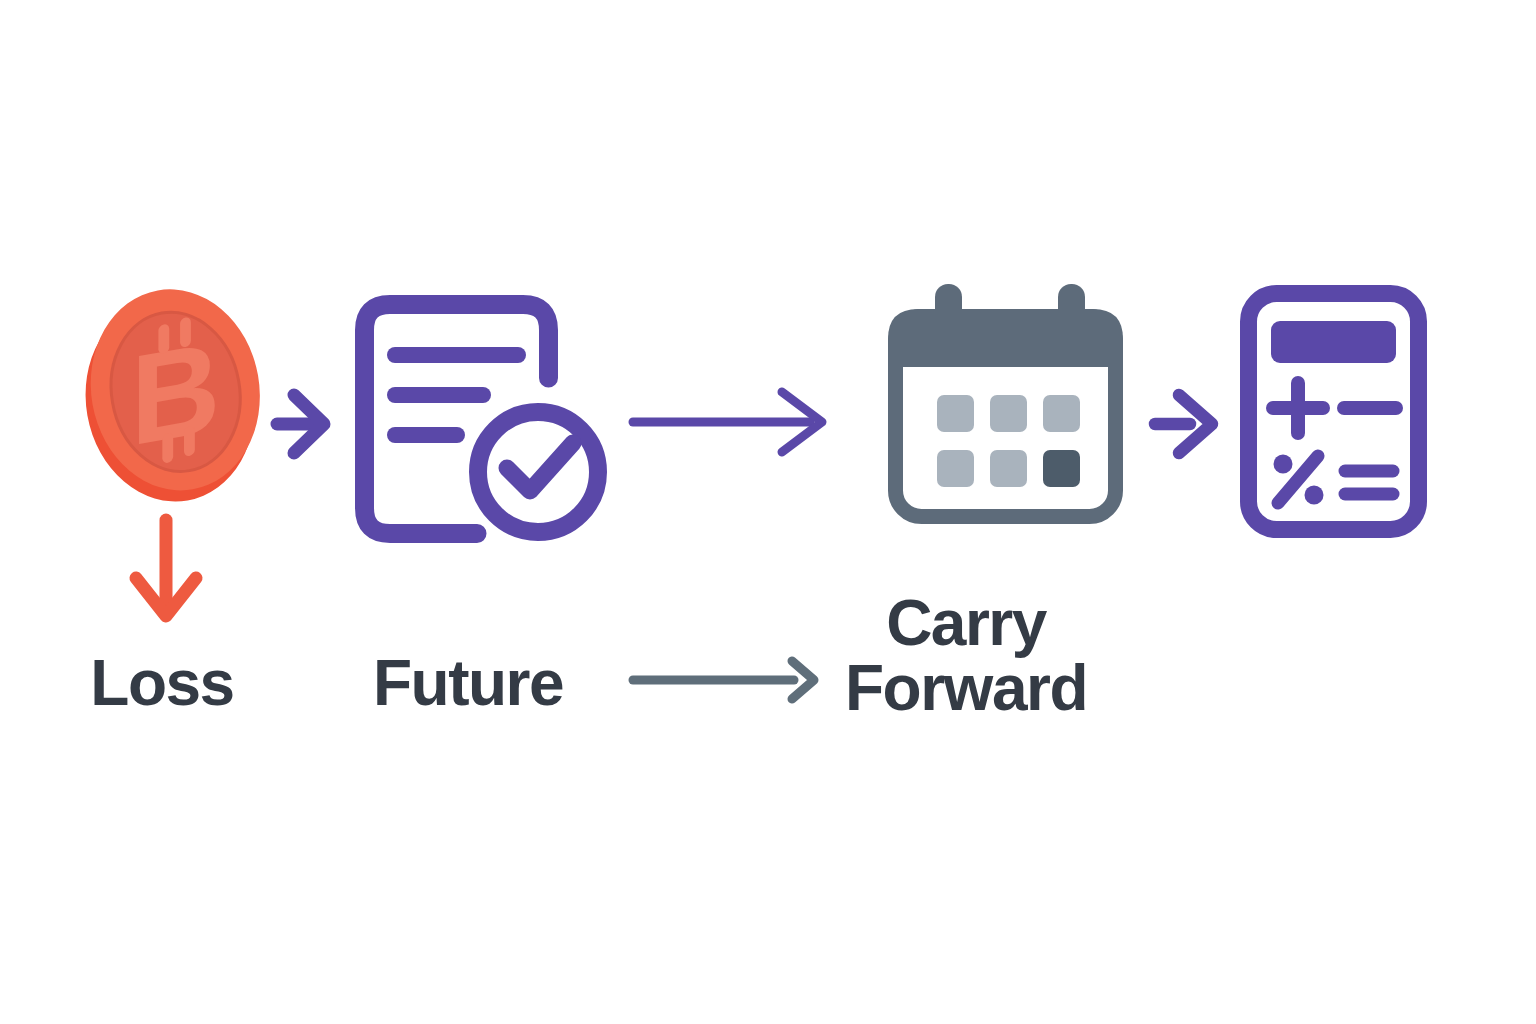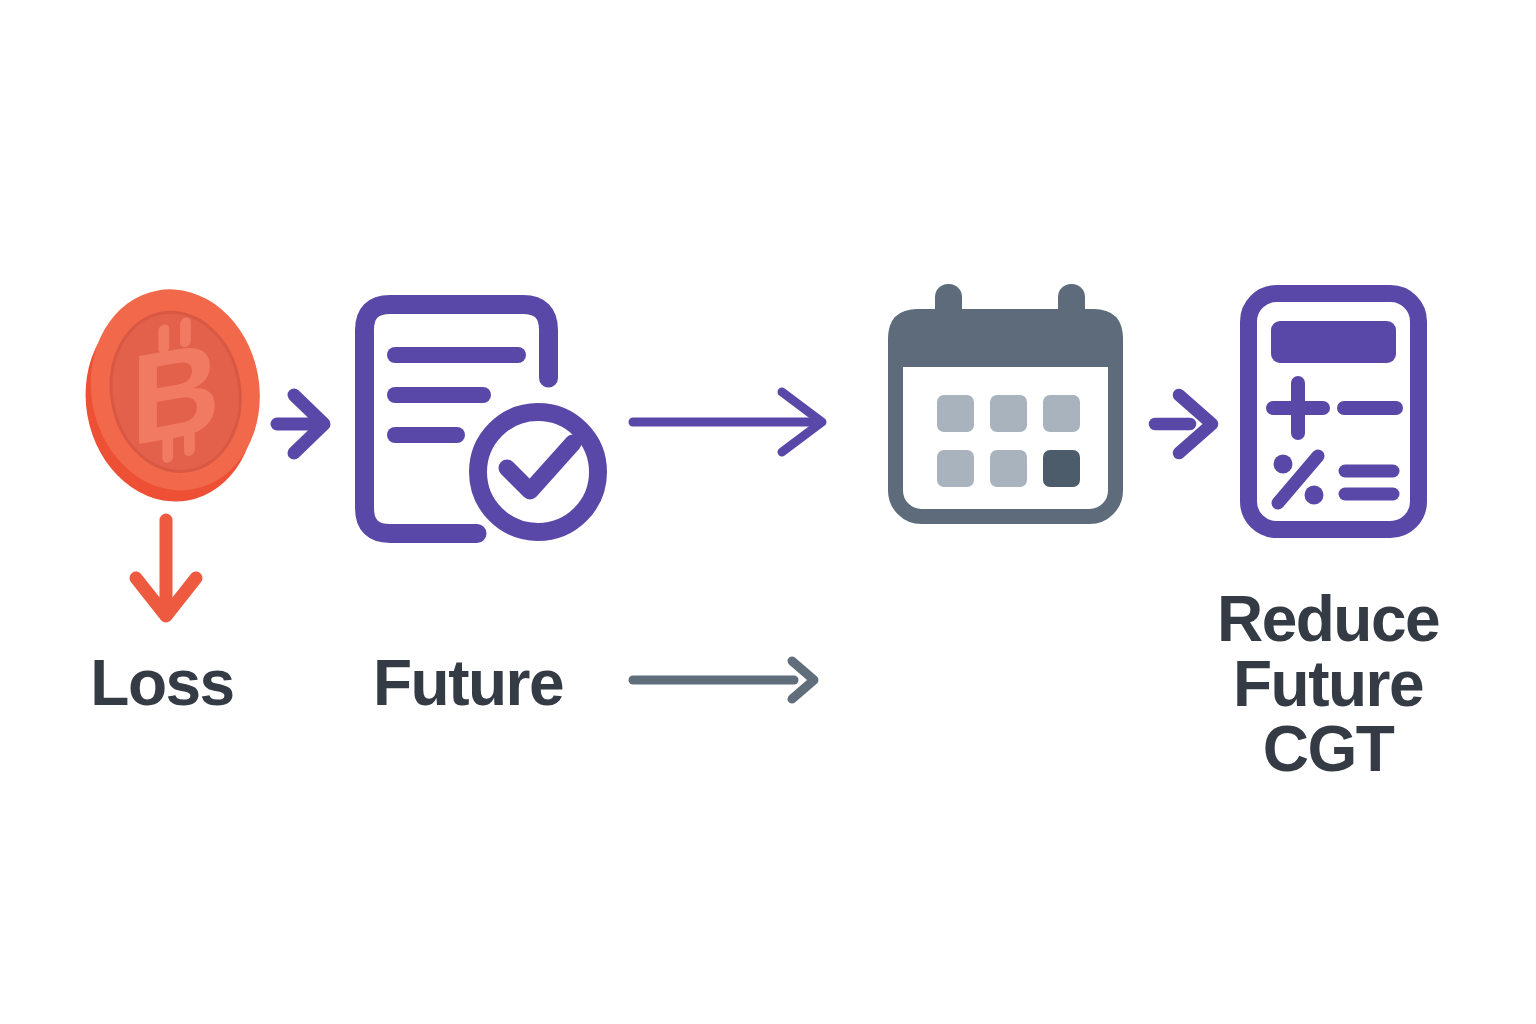--- a/index.html
+++ b/index.html
@@ -85,20 +85,21 @@
     <rect x="15.5" y="40.5" width="220" height="200" rx="26" fill="#ffffff" stroke="#5d6b7a" stroke-width="15"></rect>
     <path d="M 8 91 L 243 91 L 243 63 Q 243 33 213 33 L 38 33 Q 8 33 8 63 Z" fill="#5d6b7a"></path>
     <rect x="57" y="119" width="37" height="37" rx="7" fill="#a9b3bd"></rect>
     <rect x="110" y="119" width="37" height="37" rx="7" fill="#a9b3bd"></rect>
     <rect x="163" y="119" width="37" height="37" rx="7" fill="#a9b3bd"></rect>
     <rect x="57" y="174" width="37" height="37" rx="7" fill="#a9b3bd"></rect>
     <rect x="110" y="174" width="37" height="37" rx="7" fill="#a9b3bd"></rect>
     <rect x="163" y="174" width="37" height="37" rx="7" fill="#4d5c6a"></rect>
   </svg>
 
+  <div class="label" style="left:841px;top:591px;width:250px">Carry Forward</div>
 
   <svg class="arrow" style="left:626px;top:646px" width="200" height="68" viewBox="0 0 200 68">
     <g fill="none" stroke="#5f6e7a" stroke-width="9" stroke-linecap="round" stroke-linejoin="round">
       <path d="M 7 34 L 168 34"></path>
       <path d="M 166 15 L 188 34 L 166 53"></path>
     </g>
   </svg>
 
   <svg class="arrow" style="left:1146px;top:386px" width="76" height="76" viewBox="0 0 76 76">
     <g fill="none" stroke="#5a48a8" stroke-width="12.5" stroke-linecap="round" stroke-linejoin="round">
@@ -115,15 +116,14 @@
       <path stroke-width="14" d="M 68 107 L 68 157"></path>
       <path stroke-width="14" d="M 114 132 L 166 132"></path>
       <path stroke-width="13" d="M 88 180 L 48 227"></path>
       <path stroke-width="13" d="M 115 195 L 163 195"></path>
       <path stroke-width="13" d="M 115 218 L 163 218"></path>
     </g>
     <circle cx="53" cy="188" r="9.5" fill="#5a48a8"></circle>
     <circle cx="84" cy="219" r="9.5" fill="#5a48a8"></circle>
   </svg>
 
-  <div class="label" style="left:1202px;top:587px;width:252px">Reduce Future CGT</div>
 
 </div>
 
 </body></html>

